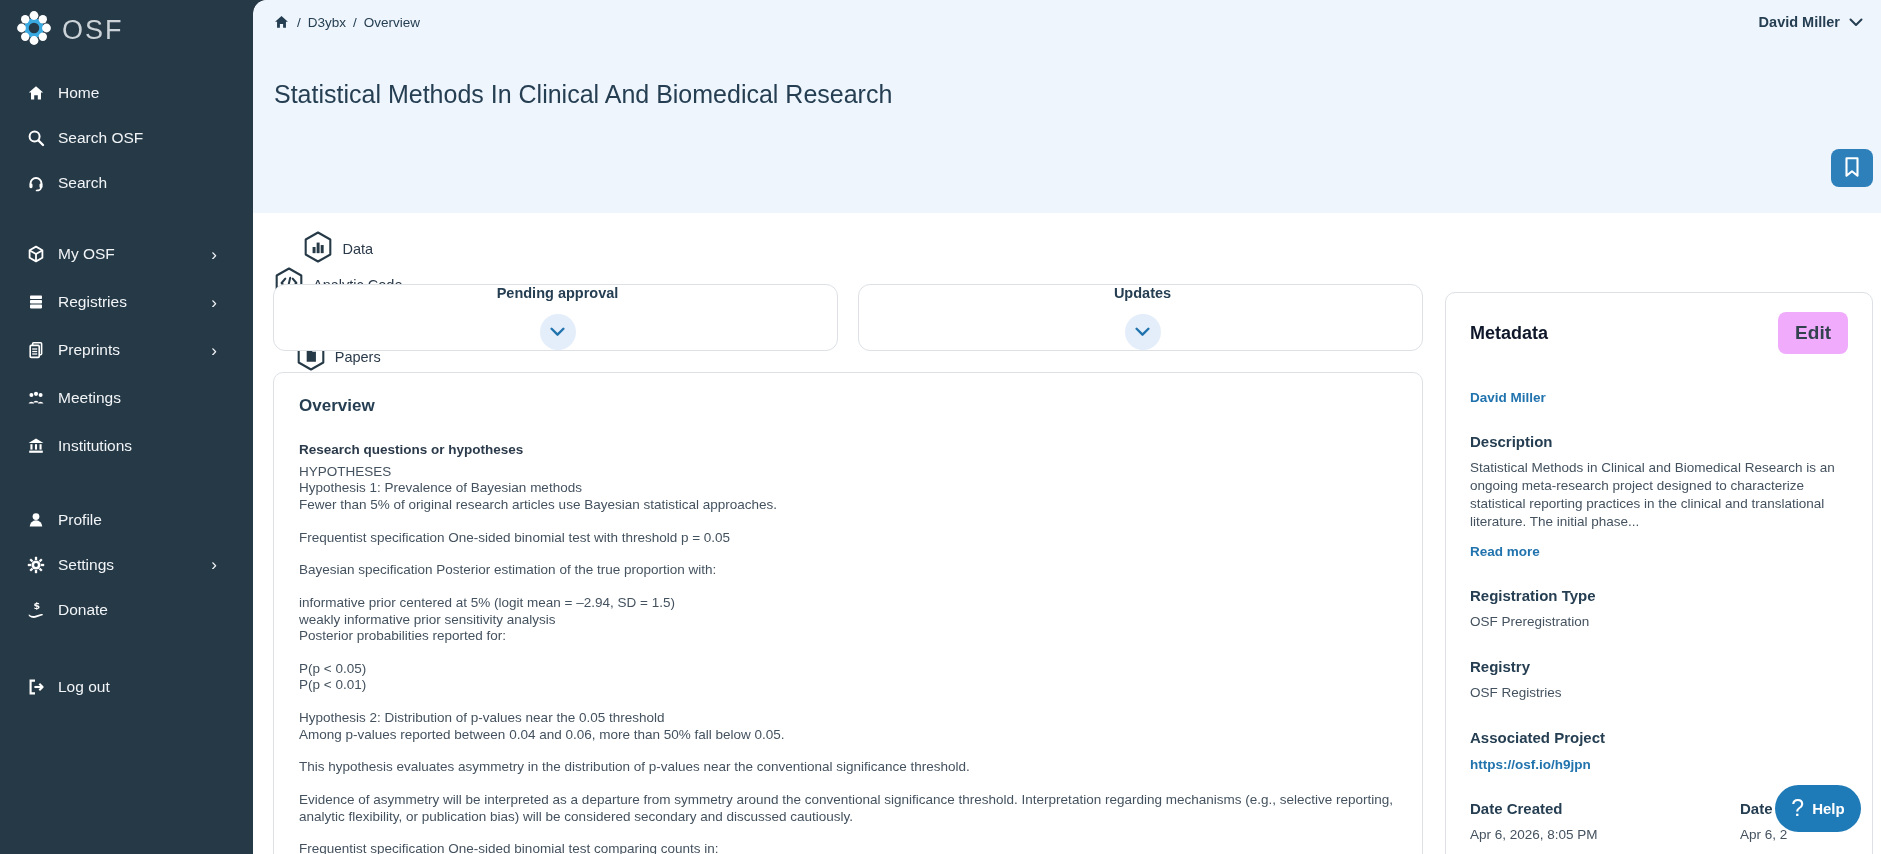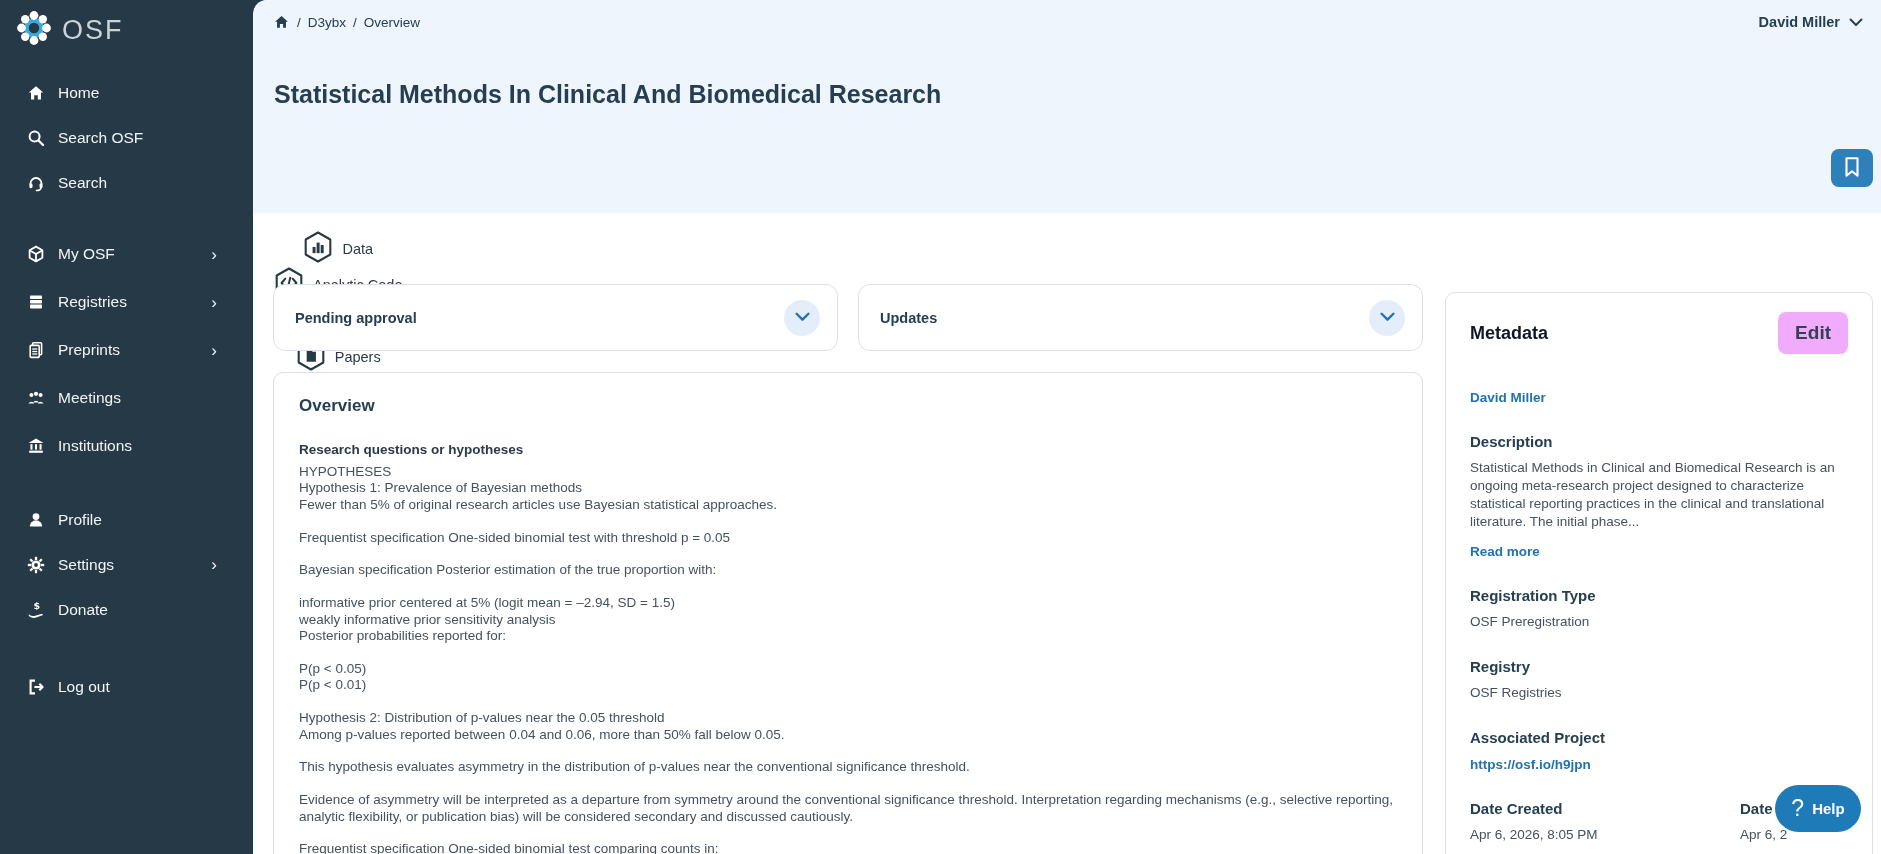--- a/index.html
+++ b/index.html
@@ -25,30 +25,30 @@
 
   
   .main { position:absolute; left:253px; top:0; width:1628px; height:854px; background:#ffffff; border-top-left-radius:14px; overflow:hidden; }
   .hero { position:absolute; left:0; top:0; width:1628px; height:213px; background:#eef5fc; border-top-left-radius:14px; }
   .topbar { position:absolute; left:20px; right:18px; top:10px; height:24px; display:flex; align-items:center; justify-content:space-between; }
   .breadcrumb { display:flex; align-items:center; gap:7px; font-size:13.5px; color:#253e52; }
   .crumb { cursor:pointer; }
   .crumb-sep { color:#253e52; }
   .user-menu { display:flex; align-items:center; gap:9px; cursor:pointer; }
   .user-name { font-size:14.5px; font-weight:700; color:#253e52; }
-  .page-title { position:absolute; left:21px; top:80px; font-size:25px; font-weight:700; color:#253e52; }
+  .page-title { position:absolute; left:21px; top:80px; font-size:25px; font-weight:400; color:#253e52; }
   .bookmark-btn { position:absolute; left:1578px; top:149px; width:42px; height:38px; background:#2d80ba; border:none; border-radius:8px; display:flex; align-items:center; justify-content:center; cursor:pointer; }
 
   
   .chips { position:absolute; left:21px; top:231px; display:flex; align-items:center;flex-direction:column; }
   .chip { display:flex; align-items:center; gap:9px; margin-right:29px; cursor:pointer; }
   .chip-label { font-size:14.5px; color:#2b3a4a; }
 
   
-  .drop-card { position:absolute; top:284px; width:565px; height:67px; background:#fff; border:1px solid #dde1e5; border-radius:12px; display:flex; align-items:center; justify-content:space-between; padding:0 17px 0 21px; }
+  .drop-card { position:absolute; top:284px; width:565px; height:67px; background:#fff; border:1px solid #dde1e5; border-radius:12px; display:flex; align-items:center; justify-content:space-between; padding:0 17px 0 21px;flex-direction:column; }
   .drop-card.left { left:20px; } .drop-card.right { left:605px; }
   .drop-title { font-size:14.5px; font-weight:700; color:#253e52; }
   .chev-btn { width:36px; height:36px; border-radius:50%; border:none; background:#e4eefa; display:flex; align-items:center; justify-content:center; cursor:pointer; }
 
   
   .overview-card { position:absolute; left:20px; top:372px; width:1150px; height:600px; background:#fff; border:1px solid #dde1e5; border-radius:10px; padding:23px 25px; }
   .ov-heading { font-size:17px; font-weight:700; color:#253e52; }
   .ov-section-title { margin-top:26px; font-size:13.5px; font-weight:700; color:#2b3a4a; }
   .ov-body { margin-top:7px; font-size:13.5px; line-height:16.4px; color:#44525f; white-space:pre-line; max-width:1100px; }
 

